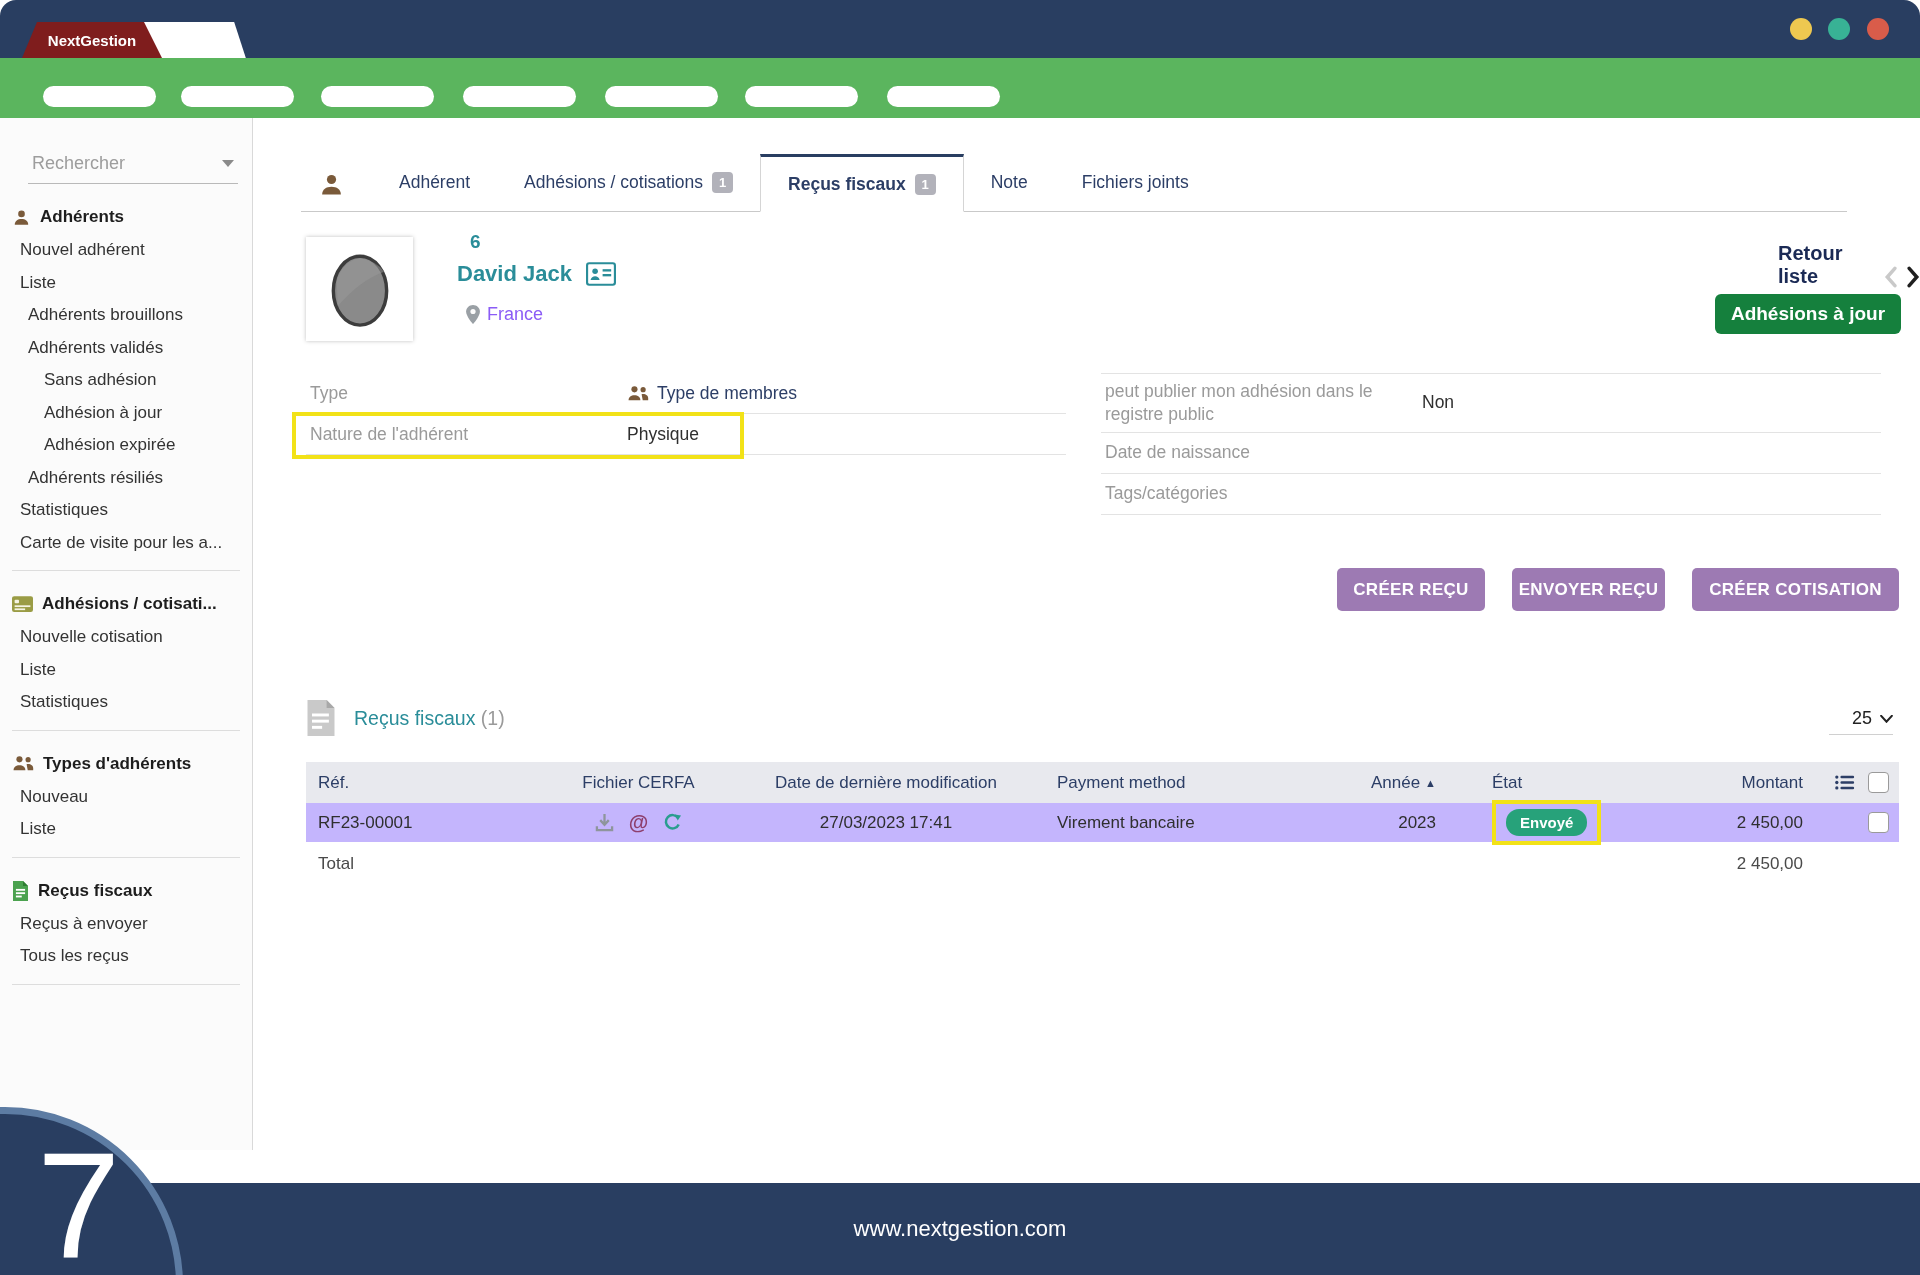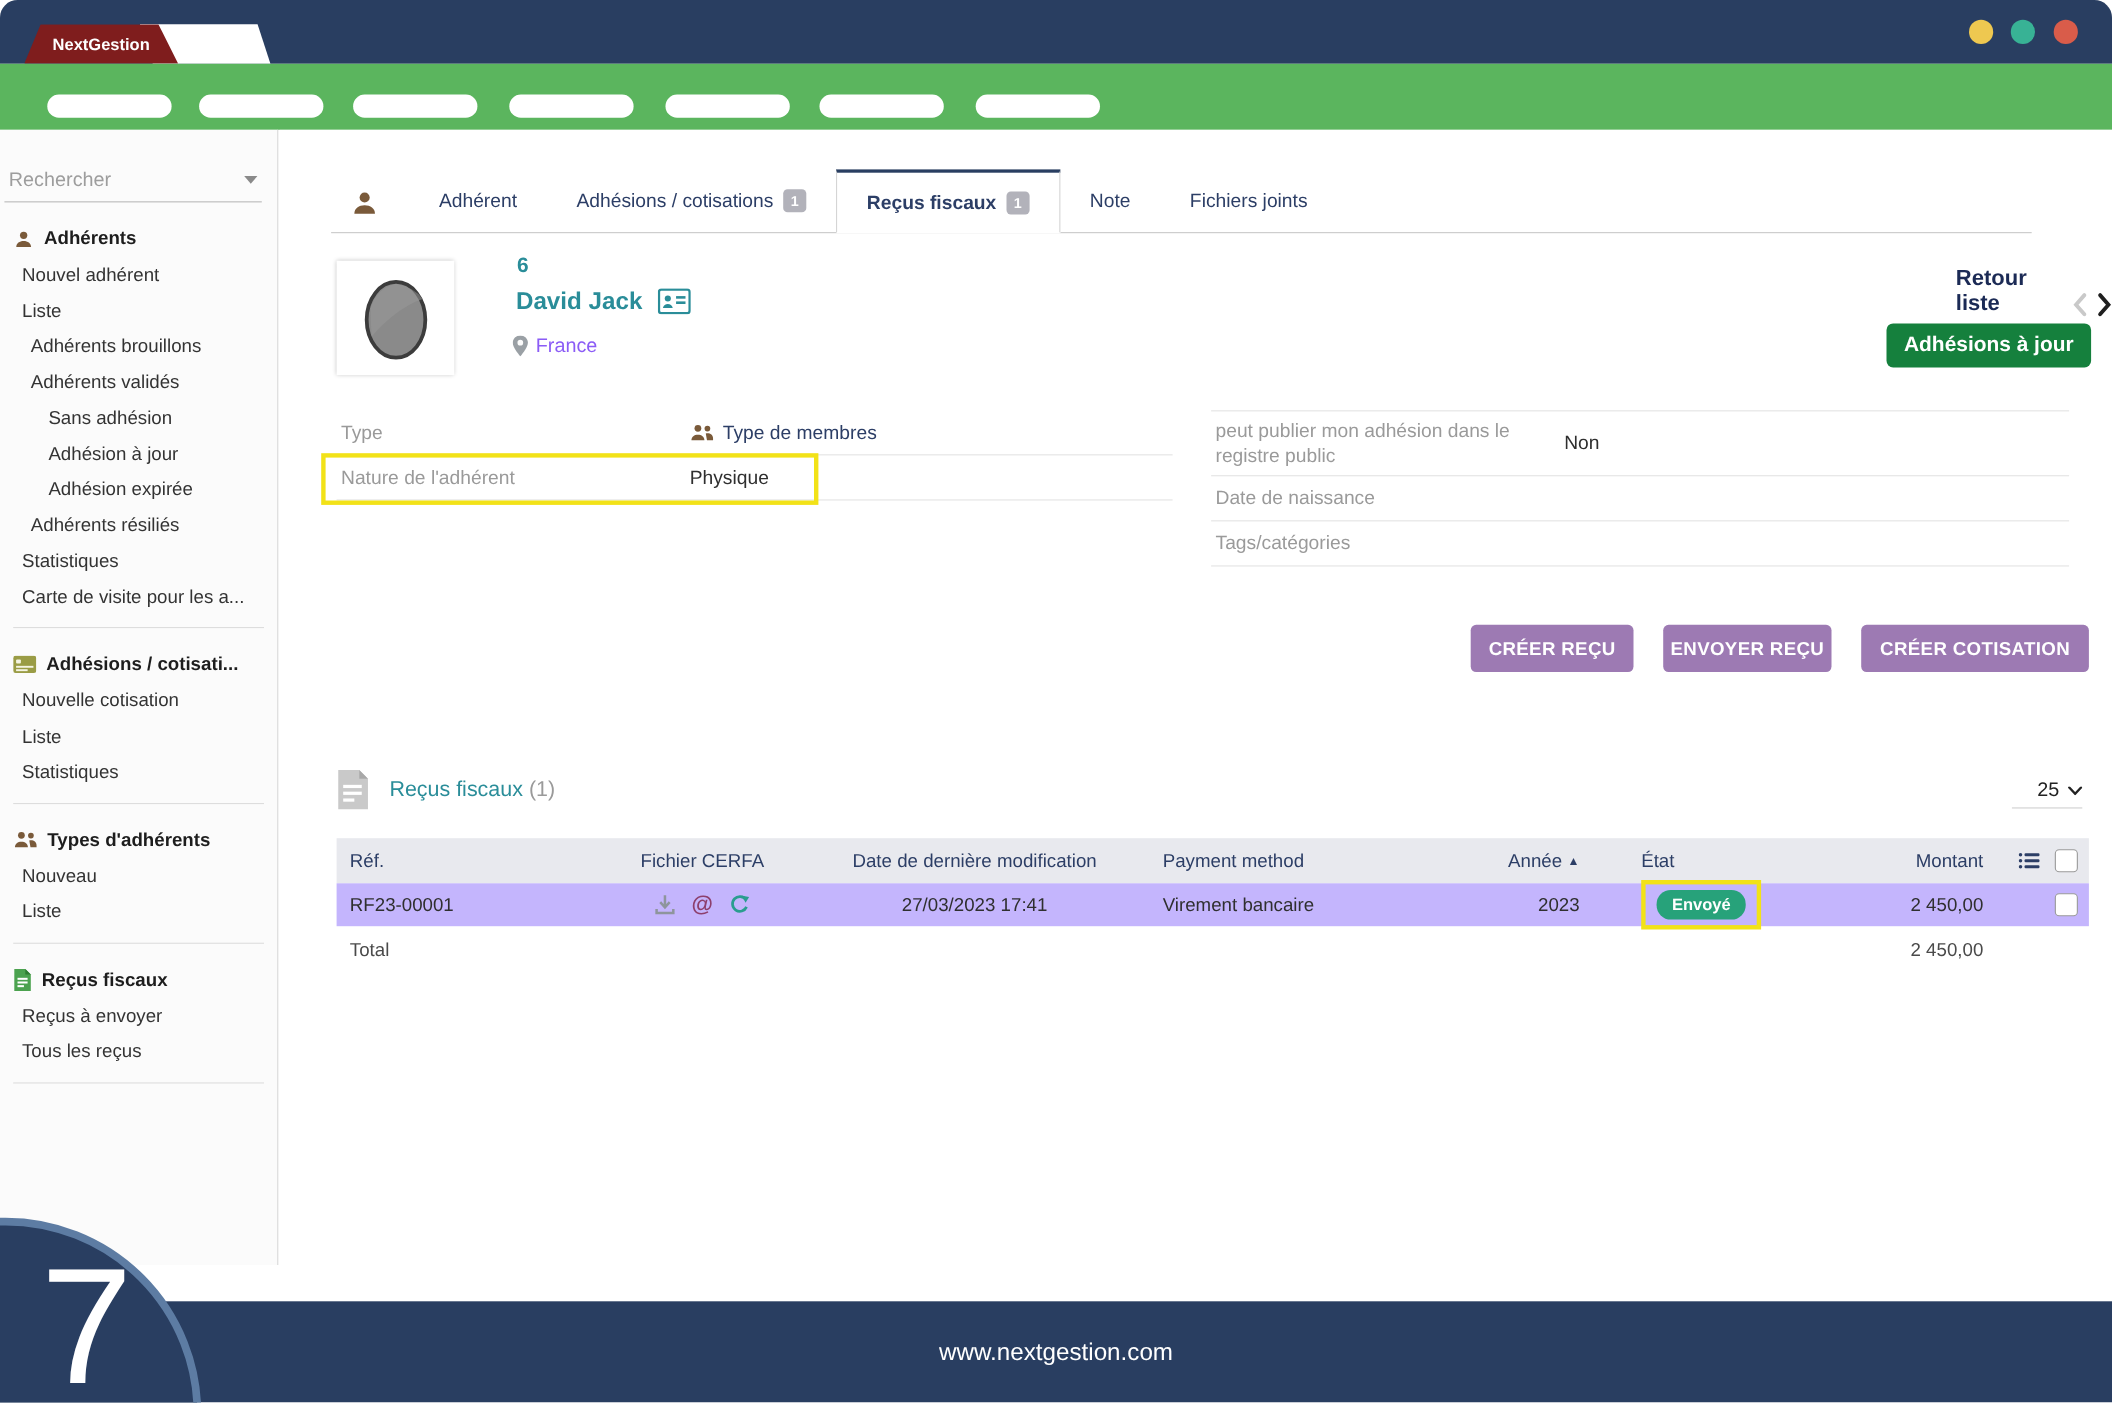--- a/index.html
+++ b/index.html
@@ -20,21 +20,21 @@
   .win-dot { position:absolute; top:18px; width:22px; height:22px; border-radius:50%; }
   .dot-yellow { left:1790px; background:#eec850; }
   .dot-teal   { left:1828px; background:#38b295; }
   .dot-red    { left:1867px; background:#d95c4a; }
   
   .navbar { position:absolute; left:0; top:58px; width:1920px; height:60px; background:#5bb55e; }
   .pill { position:absolute; top:28px; width:113px; height:21px; background:#fff; border-radius:11px; }
   
   .sidebar { position:absolute; left:0; top:118px; width:253px; height:1032px;
     background:#fbfbfb; border-right:1px solid #d9d9d9; }
-  .search { margin:26px 14px 0 4px; padding:9px 4px; border-bottom:1px solid #b9b9b9;
+  .search { margin:26px 14px 0 28px; padding:9px 4px; border-bottom:1px solid #b9b9b9;
     color:#9d9d9d; font-size:18px; display:flex; justify-content:space-between; align-items:center; }
   .search-caret { width:0; height:0; border-left:6px solid transparent; border-right:6px solid transparent;
     border-top:7px solid #8a8a8a; }
   .side-divider { border-top:1px solid #ddd; margin:11px 12px; }
   .section-title { display:flex; align-items:center; gap:9px; padding-left:12px;
     height:34px; margin-top:16px; font-size:17px; font-weight:bold; color:#1d1d1d; }
   .nav-item { height:32.5px; line-height:32.5px; padding-left:20px; font-size:17px; color:#333; cursor:pointer; }
   .indent1 { padding-left:28px; }
   .indent2 { padding-left:44px; }
   
@@ -44,21 +44,21 @@
   .tab-person { margin:0 28px 14px 18px; }
   .tab { display:flex; align-items:center; gap:9px; height:58px; padding:0 27px;
     font-size:17.5px; color:#2c3e66; cursor:pointer; white-space:nowrap; }
   .tab.active { background:#fff; border:1px solid #d5d5d5; border-top:3px solid #293e61;
     border-bottom:1px solid #fff; margin-bottom:-1px; font-weight:bold; }
   .tab-badge { display:inline-flex; align-items:center; justify-content:center;
     min-width:21px; height:21px; border-radius:4px; background:#b2b2ba; color:#fff; font-size:13px; font-weight:bold; }
   .avatar { position:absolute; left:52px; top:119px; width:107px; height:104px;
     background:#fff; box-shadow:0 0 4px rgba(0,0,0,.25); display:flex; align-items:center; justify-content:center; }
   .member-id { position:absolute; left:216px; top:113px; font-size:19px; font-weight:bold; color:#2a8d99; }
-  .member-name { position:absolute; left:215px; top:143px; font-size:22px; font-weight:bold;
+  .member-name { position:absolute; left:203px; top:143px; font-size:22px; font-weight:bold;
     color:#2a8d99; display:flex; align-items:center; gap:14px; }
   .member-country { position:absolute; left:212px; top:186px; font-size:18px; color:#8b5cf6;
     display:flex; align-items:center; gap:7px; }
   .retour-group { position:absolute; left:1524px; top:124px; display:flex; align-items:flex-end; gap:10px; }
   .retour-label { font-size:20px; font-weight:bold; color:#1b2a55; cursor:pointer; }
   .status-btn { position:absolute; left:1461px; top:176px; width:186px; height:40px;
     background:#15803d; border:none; border-radius:6px; color:#fff; font-size:19px; font-weight:bold;
     font-family:"Liberation Sans", sans-serif; cursor:pointer; }
   
   .details { position:absolute; }

